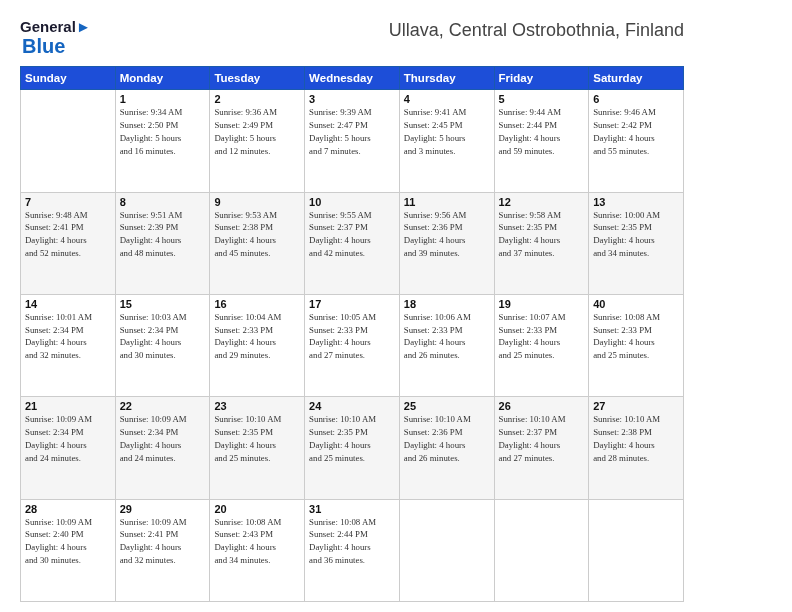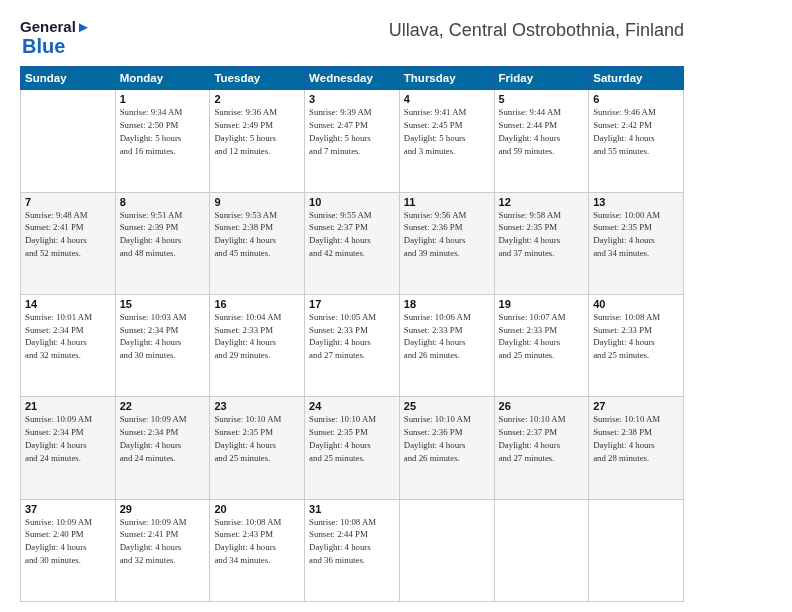--- a/index.html
+++ b/index.html
@@ -43,21 +43,21 @@
       margin-top: 2px;
     }
     .calendar {
       flex: 1;
       border: 1px solid #ccc;
       border-collapse: collapse;
       width: 100%;
       table-layout: fixed;
     }
     .calendar thead tr th {
-      background: #0369a1;
+      background: #1d4ed8;
       color: #fff;
       font-size: 11.5px;
       font-weight: bold;
       padding: 5px 4px;
       text-align: left;
       border: 1px solid #1a5aad;
     }
     .calendar tbody tr td {
       vertical-align: top;
       border: 1px solid #ccc;
@@ -228,21 +228,21 @@
             <span class="day-num">26</span>
             <div class="day-info">Sunrise: 10:10 AM<br>Sunset: 2:37 PM<br>Daylight: 4 hours<br>and 27 minutes.</div>
           </td>
           <td>
             <span class="day-num">27</span>
             <div class="day-info">Sunrise: 10:10 AM<br>Sunset: 2:38 PM<br>Daylight: 4 hours<br>and 28 minutes.</div>
           </td>
         </tr>
         <tr>
           <td>
-            <span class="day-num">37</span>
+            <span class="day-num">28</span>
             <div class="day-info">Sunrise: 10:09 AM<br>Sunset: 2:40 PM<br>Daylight: 4 hours<br>and 30 minutes.</div>
           </td>
           <td>
             <span class="day-num">29</span>
             <div class="day-info">Sunrise: 10:09 AM<br>Sunset: 2:41 PM<br>Daylight: 4 hours<br>and 32 minutes.</div>
           </td>
           <td>
             <span class="day-num">20</span>
             <div class="day-info">Sunrise: 10:08 AM<br>Sunset: 2:43 PM<br>Daylight: 4 hours<br>and 34 minutes.</div>
           </td>

